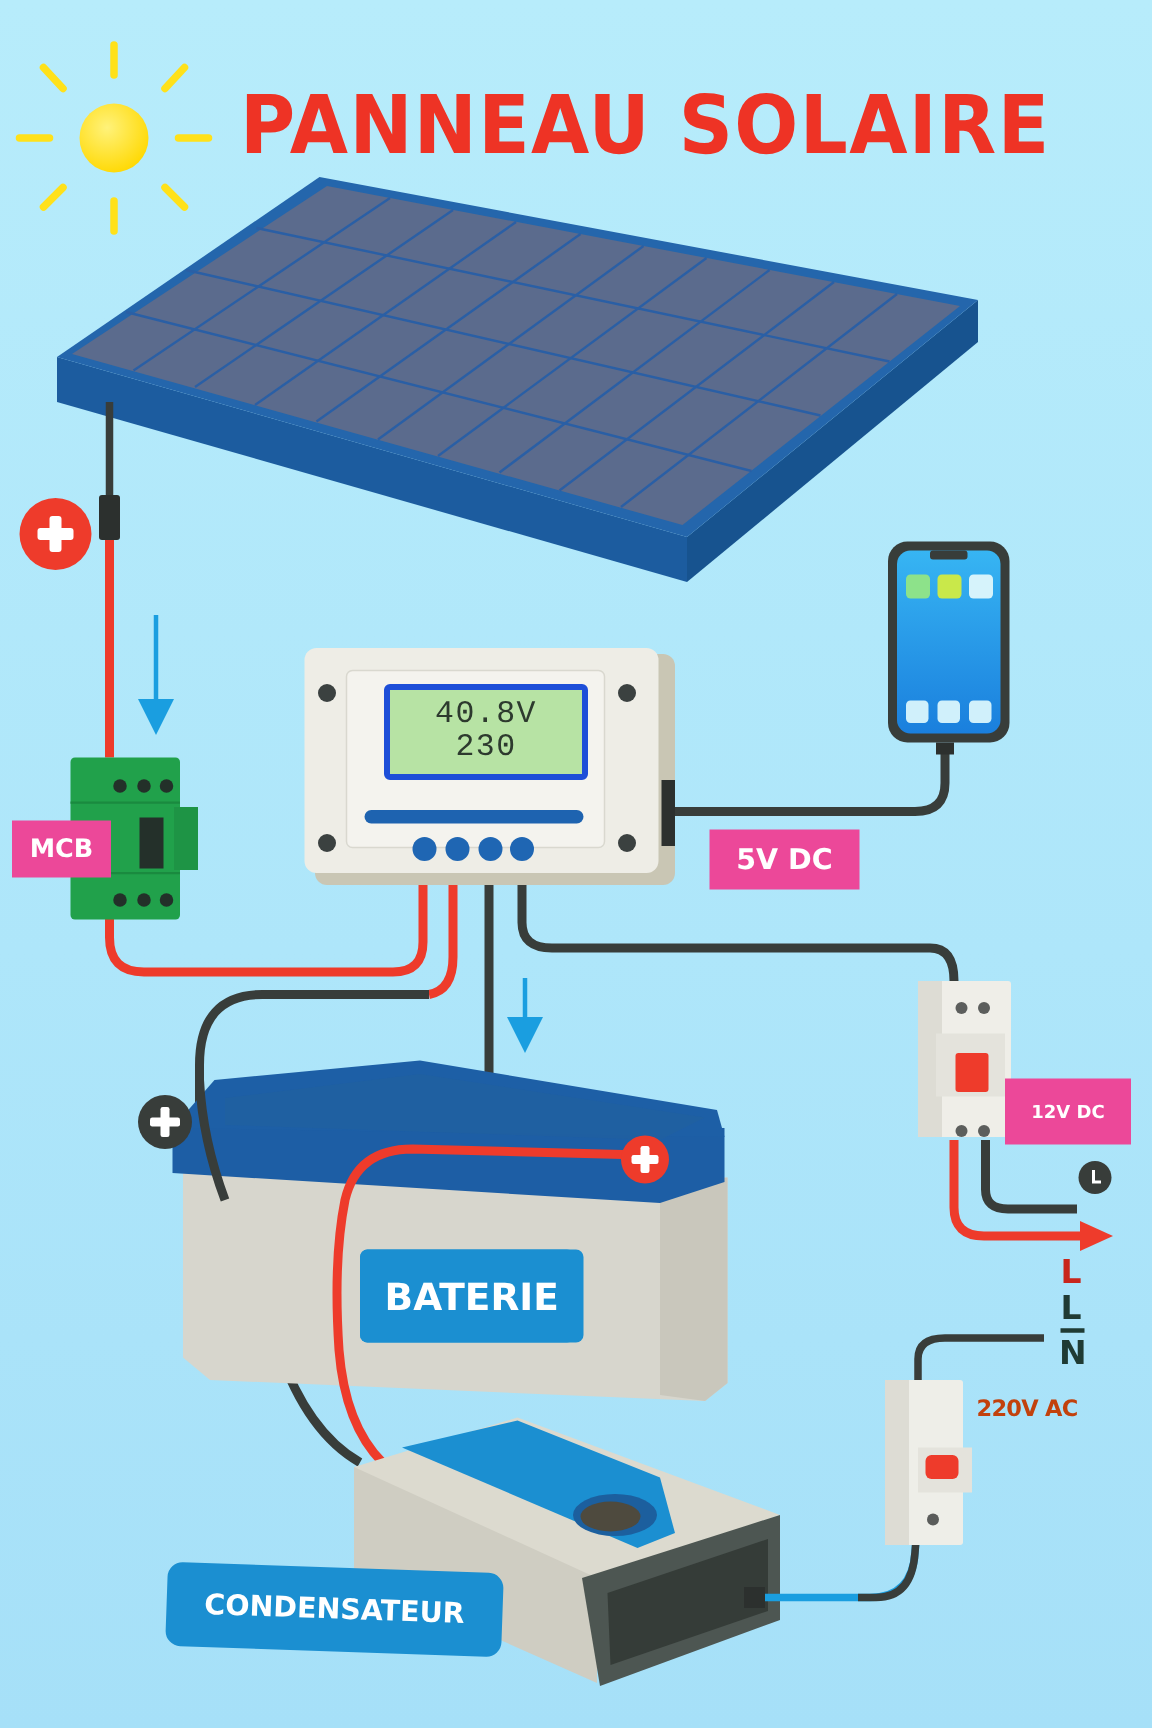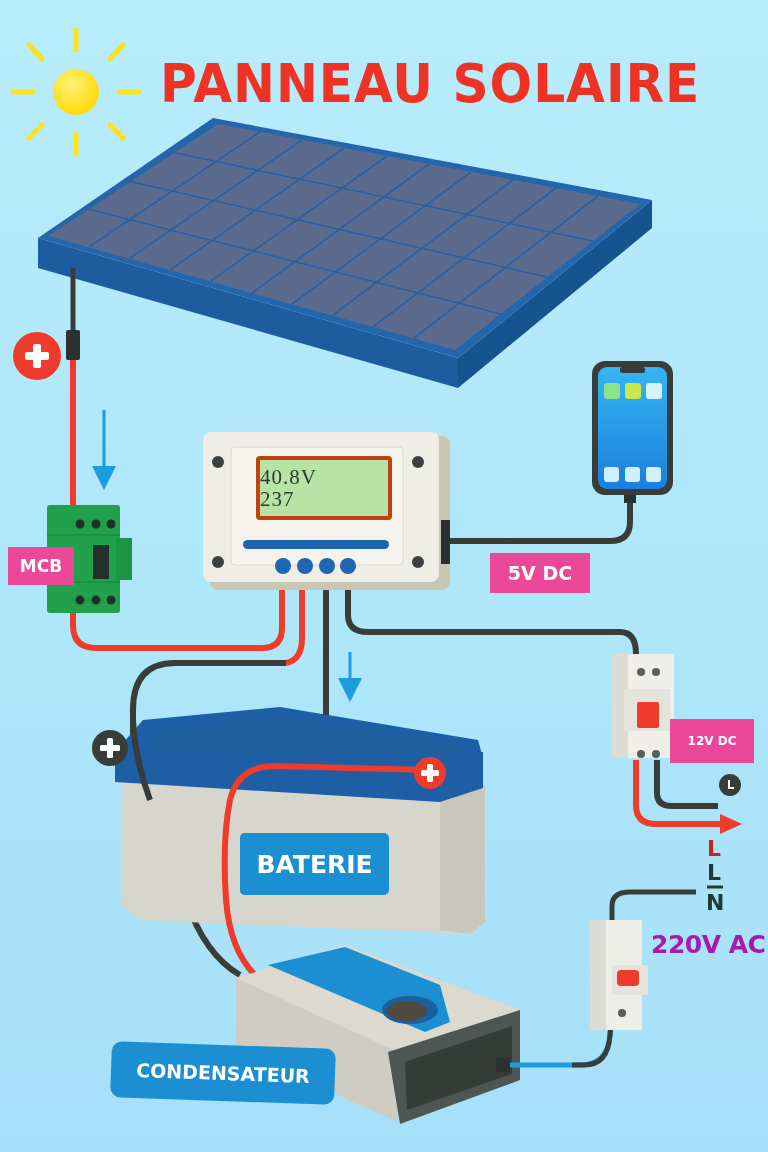--- a/index.html
+++ b/index.html
@@ -21,23 +21,23 @@
     display: flex; align-items: center; justify-content: center;
   }
   .tag-dark { background: #ec4899; }
   .tag-blue { background: #1b8fd1; border-radius: 8px; }
   .voltage-text {
     position: absolute; font-weight: bold; white-space: nowrap;
     font-family: "DejaVu Sans", sans-serif;
   }
   .lcd {
     position: absolute; left: 256px; top: 456px; width: 128px; height: 56px;
-    background: #b7e3a4; border: 4px solid #c2410c; border-radius: 4px;
-    font-family: Liberation Serif, serif; color: #2d3a2e;
-    display: flex; flex-direction: column; align-items: flex-start; justify-content: center;
+    background: #b7e3a4; border: 4px solid #1d4ed8; border-radius: 4px;
+    font-family: Liberation Mono, monospace; color: #2d3a2e;
+    display: flex; flex-direction: column; align-items: center; justify-content: center;
     line-height: 22px;
   }
   .lcd span { font-size: 21px; letter-spacing: 1px; }
 </style>
 </head>
 <body>
 
 <div id="stage">
 
   <svg width="768" height="1152" viewBox="0 0 768 1152" style="position:absolute;left:0;top:0">
@@ -230,30 +230,30 @@
     <path d="M636,760 L636,805 Q636,824 656,824 L722,824" stroke="#ee3b2b" stroke-width="6" fill="none"></path>
     <polygon points="720,814 742,824 720,834" fill="#ee3b2b"></polygon>
 
     <line x1="707" y1="887" x2="723" y2="887" stroke="#1f3b34" stroke-width="3"></line>
   </svg>
 
   <h1 class="title" style="color:#ee3325">PANNEAU SOLAIRE</h1>
 
   <div class="lcd">
     <span>40.8V</span>
-    <span>237</span>
+    <span>230</span>
   </div>
 
   <div class="tag tag-dark" style="left:8px;top:547px;width:66px;height:38px;font-size:17px;">MCB</div>
 
-  <div class="tag tag-dark" style="left:490px;top:553px;width:100px;height:40px;font-size:19px;">5V DC</div>
+  <div class="tag tag-dark" style="left:473px;top:553px;width:100px;height:40px;font-size:19px;">5V DC</div>
 
   <div class="tag tag-dark" style="left:670px;top:719px;width:84px;height:44px;font-size:12px;">12V DC</div>
 
   <div class="tag tag-blue" style="left:240px;top:833px;width:149px;height:62px;font-size:25px;border-radius:5px;">BATERIE</div>
 
   <div class="tag tag-blue" style="left:111px;top:1045px;width:224px;height:56px;font-size:19px;border-radius:10px;transform:rotate(2deg);">CONDENSATEUR</div>
 
   <div class="voltage-text" style="left:707px;top:836px;font-size:22px;color:#c8261c;">L</div>
   <div class="voltage-text" style="left:707px;top:860px;font-size:22px;color:#1f3b34;">L</div>
   <div class="voltage-text" style="left:706px;top:890px;font-size:22px;color:#1f3b34;">N</div>
-  <div class="voltage-text" style="left:651px;top:930px;font-size:25px;color:#a21caf;letter-spacing:-0.5px;">220V AC</div>
+  <div class="voltage-text" style="left:651px;top:930px;font-size:15px;color:#c2410c;letter-spacing:-0.5px;">220V AC</div>
 </div>
 
 </body></html>

